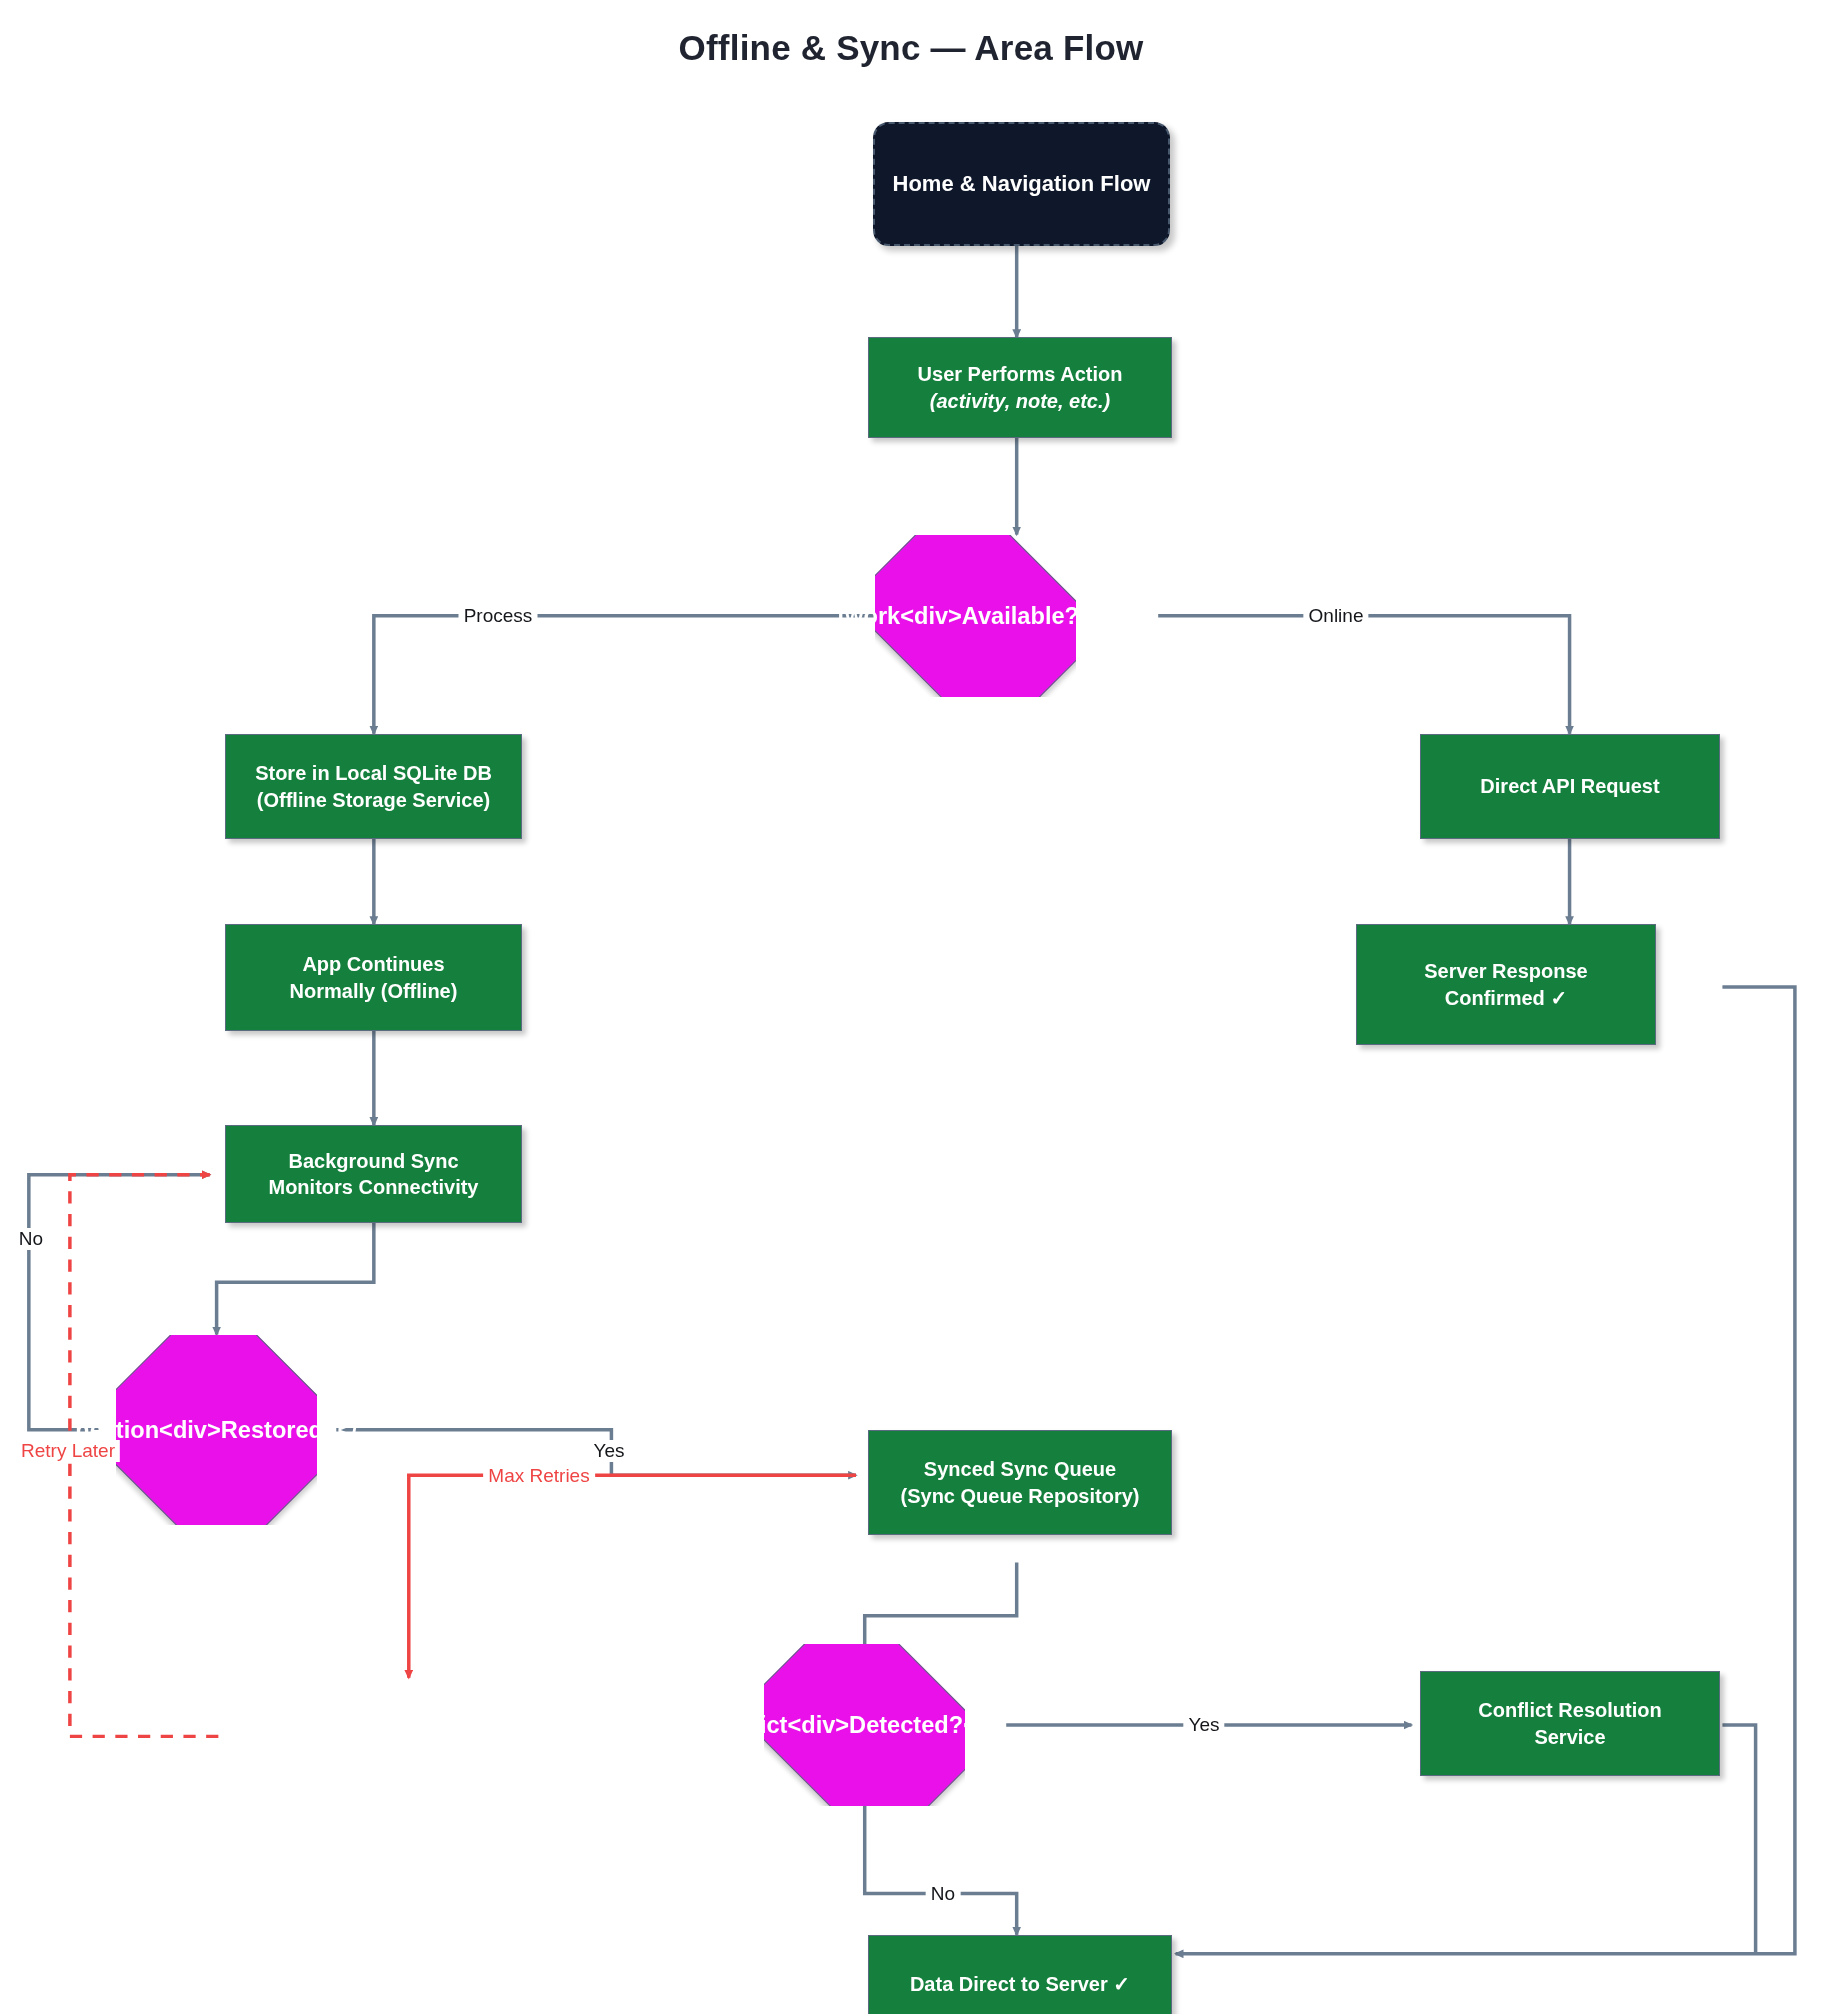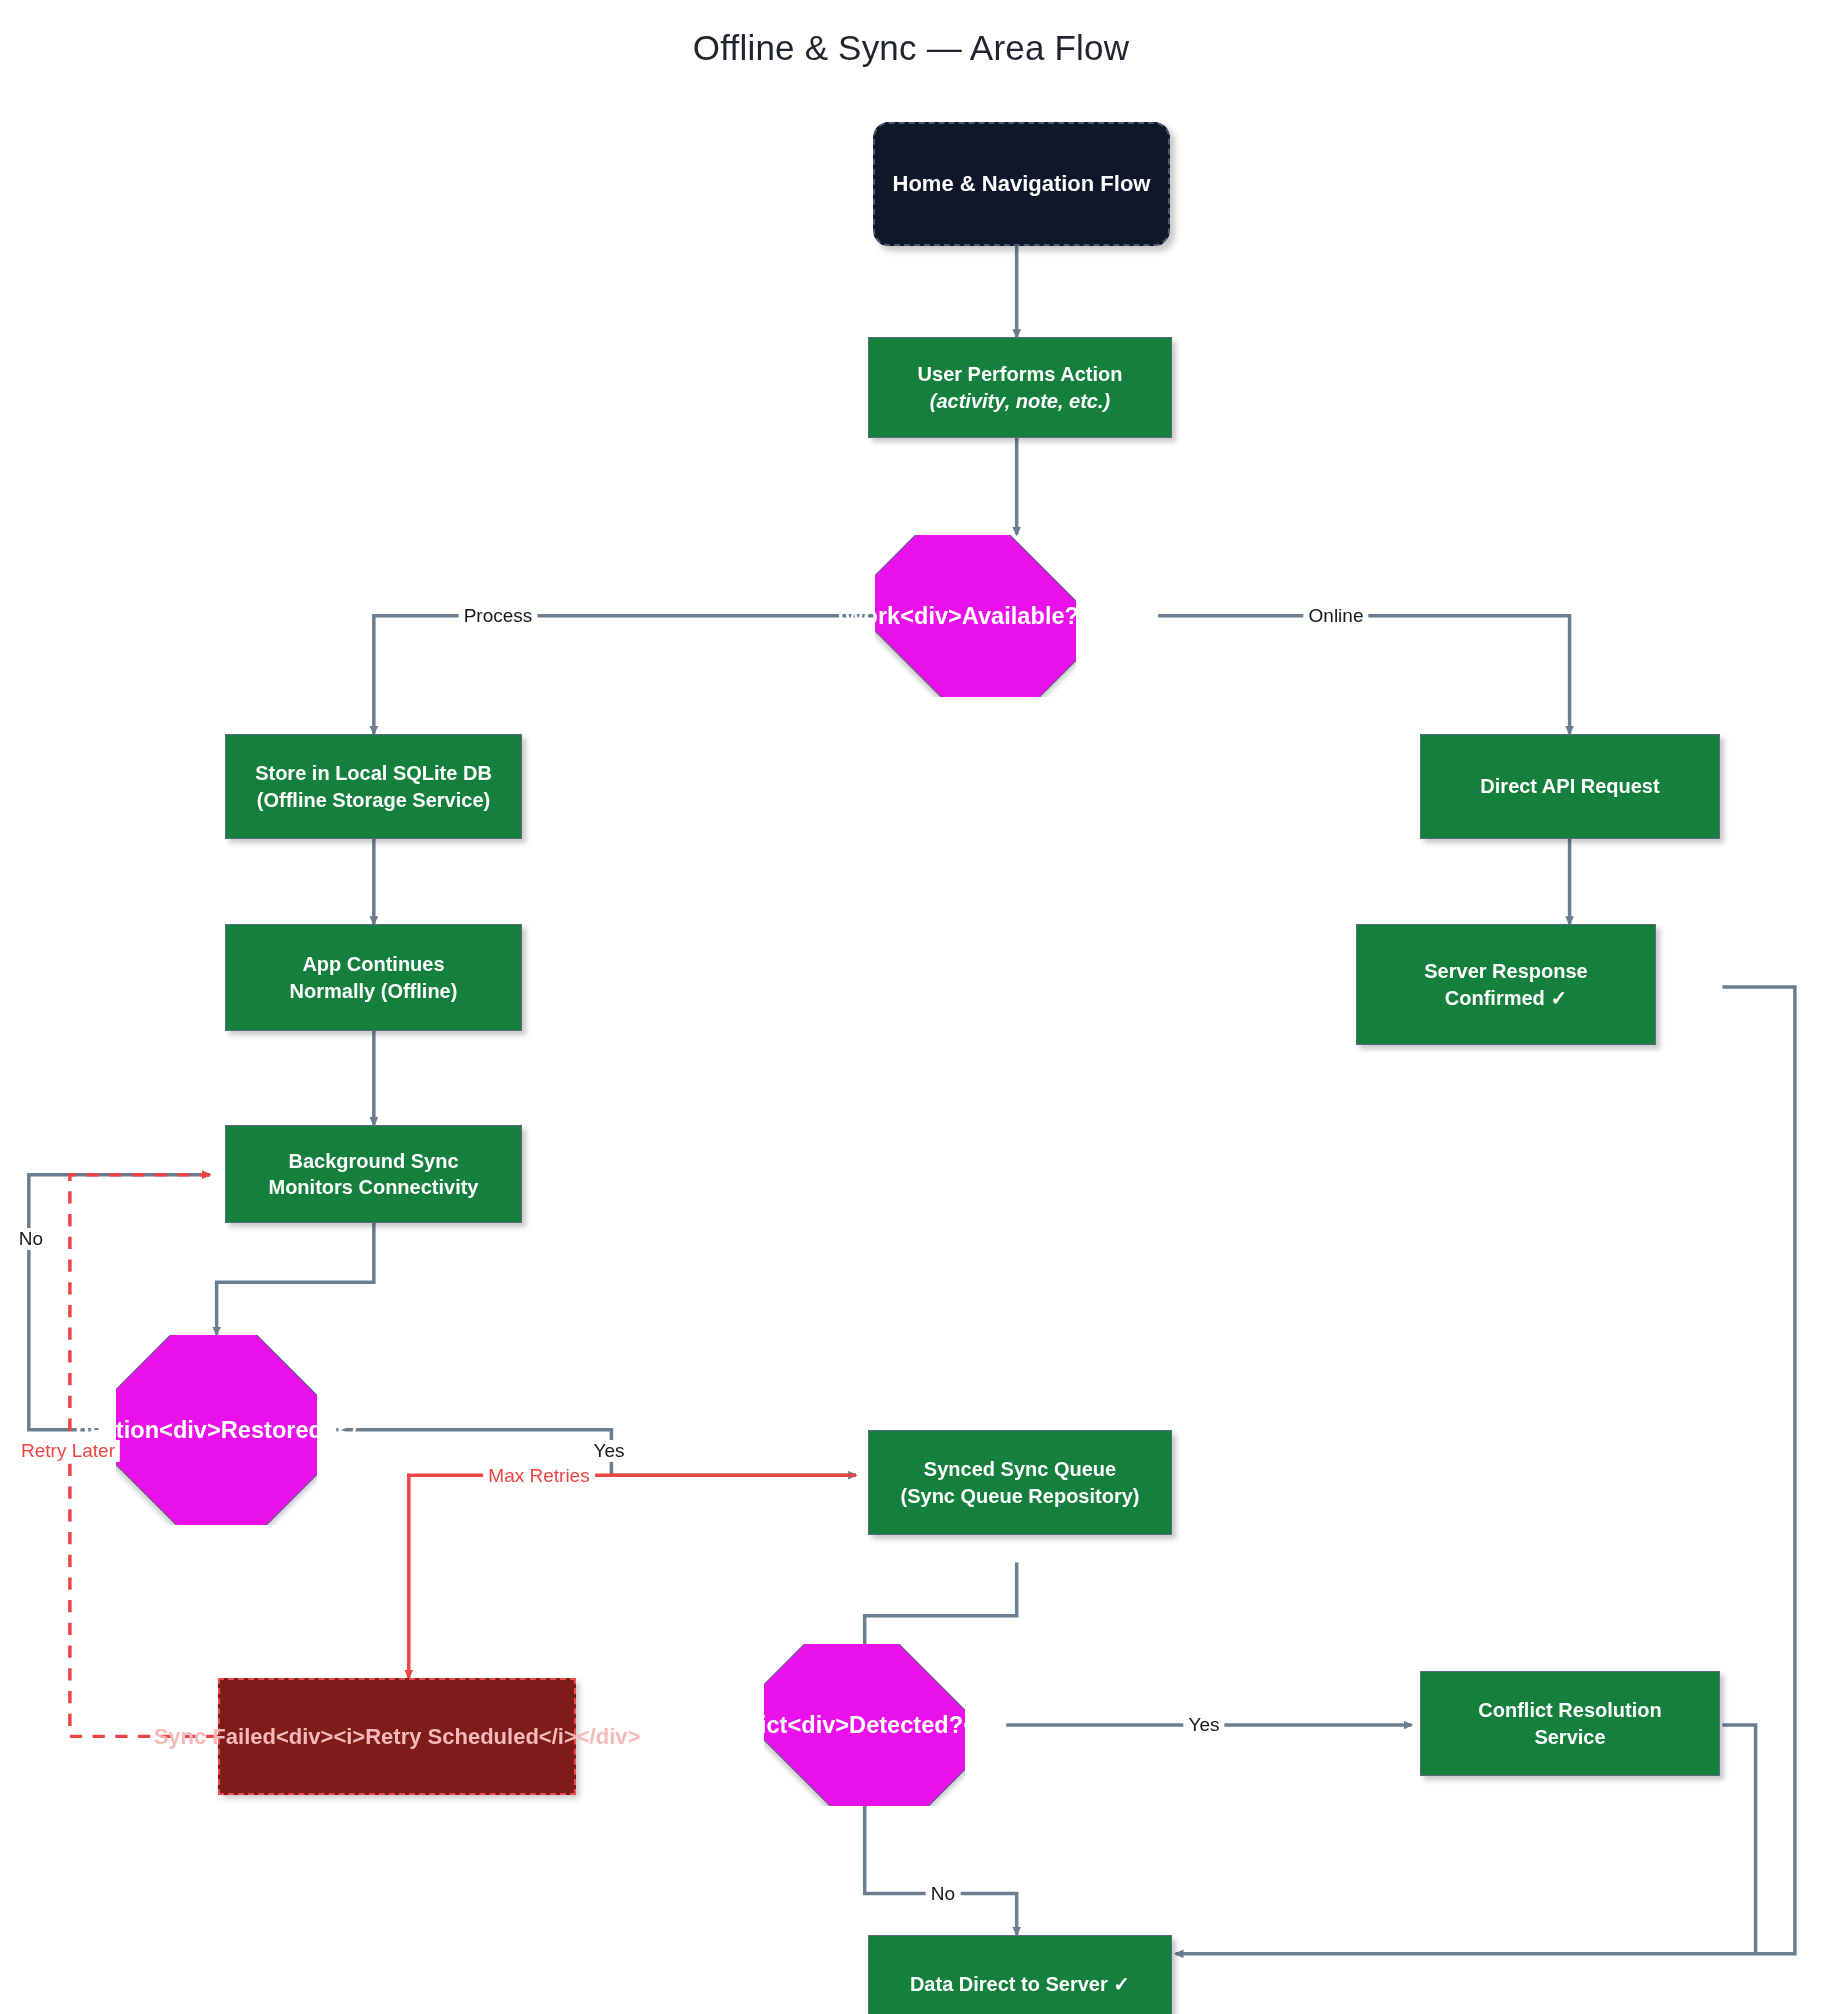--- a/index.html
+++ b/index.html
@@ -2,21 +2,21 @@
 <html style="font-size:14px"><head>
 <meta charset="utf-8">
 <style>
   html,body{margin:0;padding:0;background:#ffffff;}
   body{width:1822px;height:2015px;font-family:"Liberation Sans",sans-serif;overflow:hidden;}
   #canvas{position:relative;width:1822px;height:2015px;}
   svg#wires{position:absolute;left:0;top:0;width:1822px;height:2015px;overflow:visible;}
 
   .title{
     position:absolute;left:0;top:28px;width:1822px;text-align:center;
-    font-size:35px;font-weight:normal;color:#1f2430;letter-spacing:0.2px;
+    font-size:35px;font-weight:bold;color:#1f2430;letter-spacing:0.2px;
   }
 
   .node{position:absolute;box-sizing:border-box;display:flex;align-items:center;justify-content:center;}
 
   .proc{
     background:#15803d;border:1.7px solid #5a6b80;color:#ffffff;
     font-weight:bold;font-size:20px;line-height:1.32;text-align:center;
     box-shadow:4.4px 4.4px 5.2px rgba(0,0,0,.22);
   }
   .proc .sub{font-style:italic;}
@@ -164,24 +164,20 @@
     </div>
   </div>
 
   <div class="decision" style="left:116px;top:1335px;width:201px;height:190px;">
     <div class="clipwrap">
       <div class="dia"></div>
     </div>
     <div class="dlabel">nection&lt;div&gt;Restored?&lt;/</div>
   </div>
 
-  <div class="failwrap" style="left:218px;top:1678px;width:358px;height:117px;">
-    <div class="node failnode" style="left:0;top:0;width:358px;height:117px;position:absolute;"></div>
-    <div class="failtext">Sync Failed&lt;div&gt;&lt;i&gt;Retry Scheduled&lt;/i&gt;&lt;/div&gt;</div>
-  </div>
 
   <div class="node proc" style="left:868px;top:1430px;width:304px;height:105px;">
     <div>
       <div>Synced Sync Queue</div>
       <div>(Sync Queue Repository)</div>
     </div>
   </div>
 
   <div class="decision" style="left:764px;top:1644px;width:201px;height:162px;">
     <div class="clipwrap">

